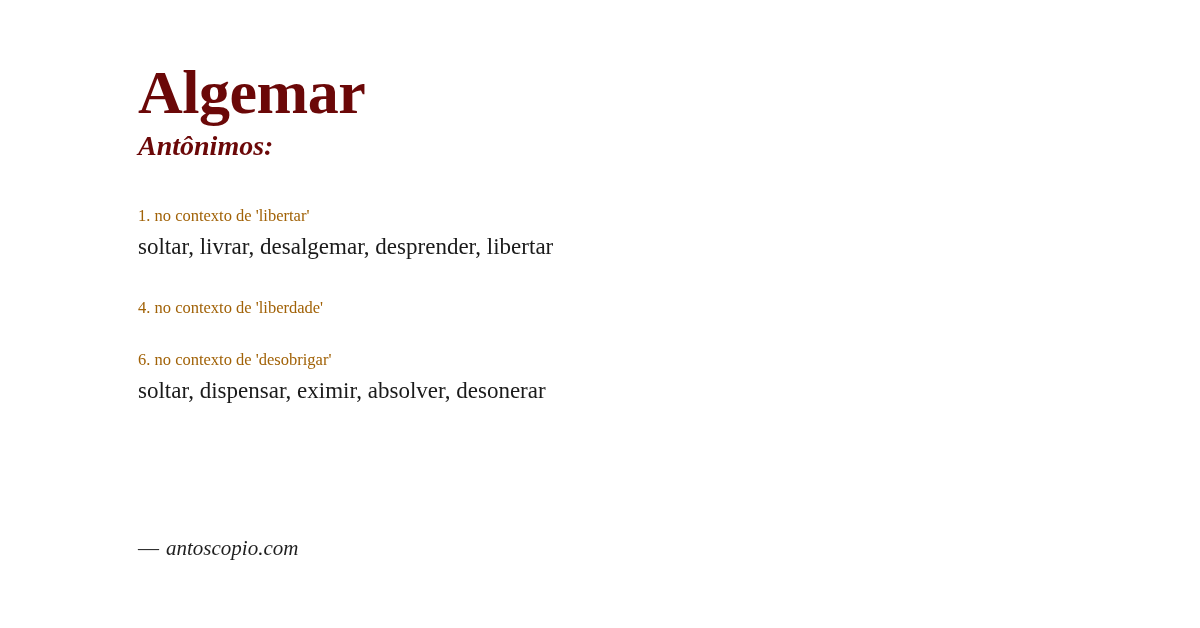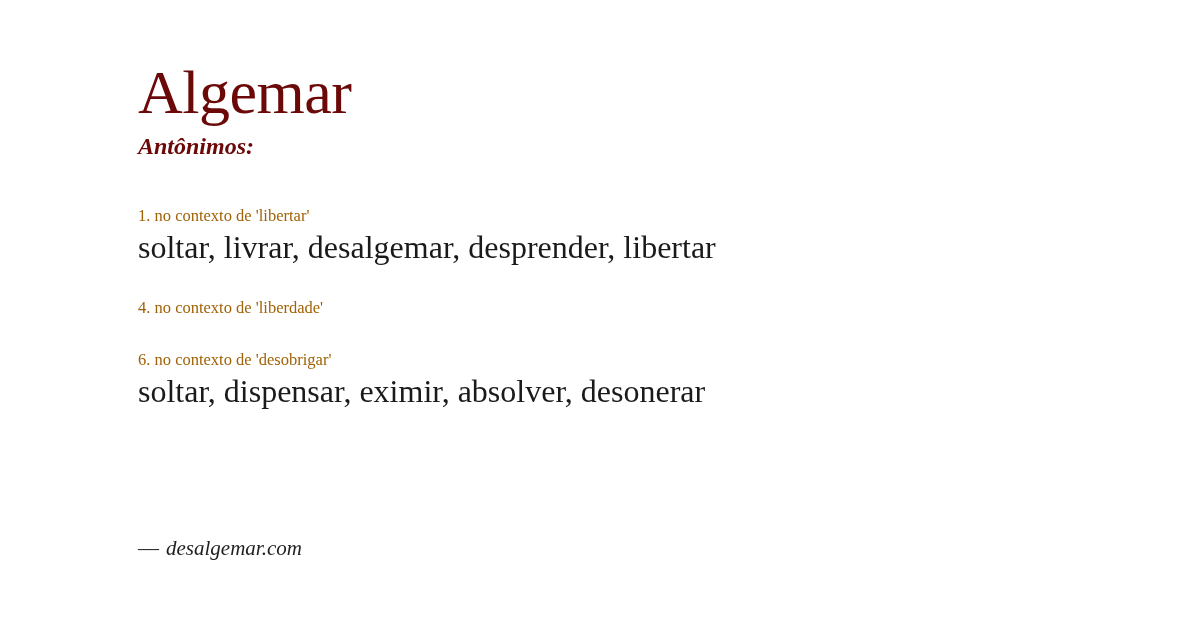--- a/index.html
+++ b/index.html
@@ -20,30 +20,30 @@
     height: 628px;
     background: #ffffff;
     box-sizing: border-box;
   }
   .headword {
     position: absolute;
     left: 138px;
     top: 61px;
     font-size: 62px;
     line-height: 62px;
-    font-weight: normal;
+    font-weight: bold;
     color: #6b0808;
     letter-spacing: -0.5px;
     white-space: nowrap;
   }
   .subtitle {
     position: absolute;
     left: 138px;
     top: 131px;
-    font-size: 24px;
+    font-size: 28px;
     line-height: 30px;
     font-weight: bold;
     font-style: italic;
     color: #6b0808;
     white-space: nowrap;
     text-align: right;
   }
   .senses {
     position: absolute;
     left: 138px;
@@ -56,21 +56,21 @@
   .sense:last-child {
     margin-bottom: 0;
   }
   .sense-label {
     font-size: 16.5px;
     line-height: 22px;
     color: #a16207;
     white-space: nowrap;
   }
   .sense-words {
-    font-size: 32px;
+    font-size: 23px;
     line-height: 40px;
     color: #1a1a1a;
     white-space: nowrap;
   }
   .source {
     position: absolute;
     left: 138px;
     top: 534px;
     font-size: 21px;
     line-height: 28px;
@@ -104,16 +104,16 @@
     </div>
 
     <div class="sense">
       <div class="sense-label">6. no contexto de 'desobrigar'</div>
       <div class="sense-words">soltar, dispensar, eximir, absolver, desonerar</div>
     </div>
 
   </div>
 
   <div class="source">
-    <span class="dash">—</span><span>desalgemar.com</span>
+    <span class="dash">—</span><span>antoscopio.com</span>
   </div>
 
 </div>
 
 </body></html>

